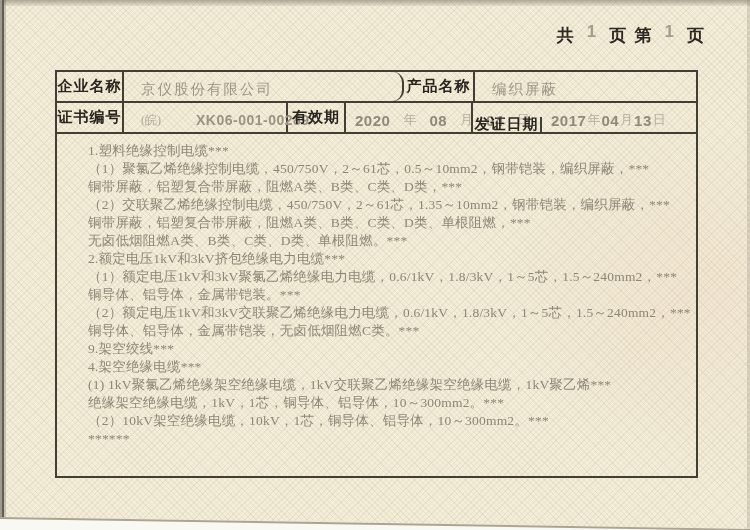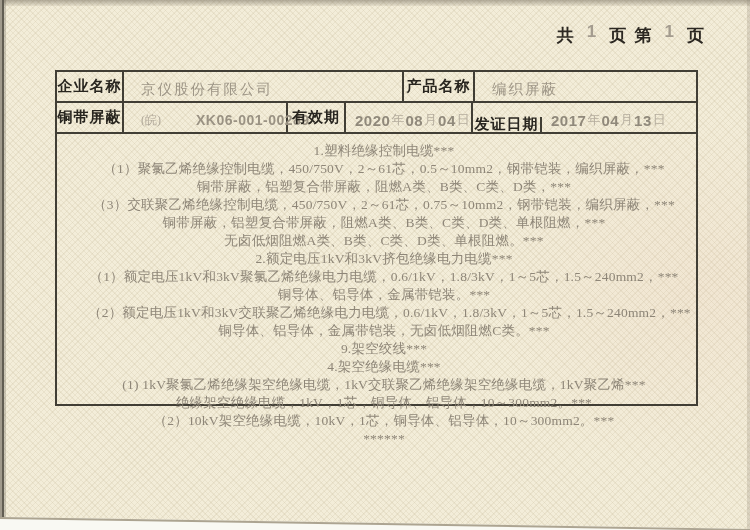--- a/index.html
+++ b/index.html
@@ -26,49 +26,49 @@
                background:#f9f9f3; border-top:2px solid #aca491;
                transform:rotate(0.9deg); transform-origin:0 0; }
 
   
   .pagination { position:absolute; top:24px; right:44px; white-space:nowrap;
                 font-size:17px; font-weight:bold; color:#2c2822; letter-spacing:2px; }
   .pg-num { color:#a49c8f; font-family:"Liberation Sans","DejaVu Sans",sans-serif;
             font-size:17px; margin:0 11px; position:relative; top:-4px; }
 
   
-  .cert-table { position:absolute; left:55px; top:70px; width:643px; height:336px;
+  .cert-table { position:absolute; left:55px; top:70px; width:643px; height:408px;
                 border:2px solid #413e35; }
   .row  { display:flex; height:31px; border-bottom:2px solid #413e35; }
   .cell { border-right:2px solid #413e35; display:flex; align-items:center; overflow:visible; }
   .cell.last { border-right:none; flex:1; }
   .label { justify-content:center; font-weight:bold; color:#28251f; font-size:15px;
            letter-spacing:1px; white-space:nowrap; }
 
   .w-label    { width:67px; }
-  .w-company  { width:280px; }
+  .w-company  { width:280px;border-radius:11px; }
   .w-plabel   { width:71px; }
   .w-certno   { width:164px; }
   .w-validity { width:58px; }
-  .w-vdate    { width:127px; }
+  .w-vdate    { width:127px;gap:12px; }
   .w-issue    { width:69px;margin-top:14px; }
 
   .value { color:#9d9586; font-size:14.5px; padding-left:17px; padding-top:5px;
            white-space:nowrap; letter-spacing:2px; }
   .value.tight { letter-spacing:1px; }
   .cert-prefix { font-size:12px; color:#b0a899; letter-spacing:0; margin-right:1px; }
   .cert-main   { font-weight:bold; font-family:"Liberation Sans","DejaVu Sans",sans-serif;
                  font-size:14px; color:#9a9283; letter-spacing:0.5px;margin-left:34px; }
   .date { padding-left:9px; letter-spacing:0; }
   .date .num  { font-weight:bold; font-family:"Liberation Sans","DejaVu Sans",sans-serif;
                 color:#90897b; font-size:15px; letter-spacing:0.5px; }
   .date .unit { color:#b5ad9e; font-size:13px; margin:0 1px; }
 
   
-  .scope { padding:8px 16px 0 31px; height:336px; overflow:hidden;text-align:center; }
+  .scope { padding:8px 16px 0 31px; height:336px; overflow:hidden; }
   .scope .line { height:18px; line-height:18px; font-size:13.5px; color:#8e8678;
                  white-space:nowrap; letter-spacing:0.2px; }
 </style>
 </head>
 <body>
 
 <div class="paper">
 
   <div class="edge-top"></div>
   <div class="edge-left"></div>
@@ -81,21 +81,21 @@
   <div class="cert-table">
 
     <div class="row">
       <div class="cell label w-label">企业名称</div>
       <div class="cell value w-company">京仪股份有限公司</div>
       <div class="cell label w-plabel">产品名称</div>
       <div class="cell value last">编织屏蔽</div>
     </div>
 
     <div class="row">
-      <div class="cell label w-label">铜带屏蔽</div>
+      <div class="cell label w-label">证书编号</div>
       <div class="cell value tight w-certno">
           <span class="cert-prefix">(皖)</span>
           <span class="cert-main">XK06-001-00289</span>
         </div>
       <div class="cell label w-validity">有效期</div>
       <div class="cell value date w-vdate">
         <span class="num">2020</span>
           <span class="unit">年</span>
           <span class="num">08</span>
           <span class="unit">月</span>
@@ -110,21 +110,21 @@
           <span class="unit">月</span>
           <span class="num">13</span>
           <span class="unit">日</span>
       </div>
     </div>
 
     <div class="scope">
       <div class="line">1.塑料绝缘控制电缆***</div>
       <div class="line">（1）聚氯乙烯绝缘控制电缆，450/750V，2～61芯，0.5～10mm2，钢带铠装，编织屏蔽，***</div>
       <div class="line">铜带屏蔽，铝塑复合带屏蔽，阻燃A类、B类、C类、D类，***</div>
-      <div class="line">（3）交联聚乙烯绝缘控制电缆，450/750V，2～61芯，0.75～10mm2，钢带铠装，编织屏蔽，***</div>
+      <div class="line">（2）交联聚乙烯绝缘控制电缆，450/750V，2～61芯，1.35～10mm2，钢带铠装，编织屏蔽，***</div>
       <div class="line">铜带屏蔽，铝塑复合带屏蔽，阻燃A类、B类、C类、D类、单根阻燃，***</div>
       <div class="line">无卤低烟阻燃A类、B类、C类、D类、单根阻燃。***</div>
       <div class="line">2.额定电压1kV和3kV挤包绝缘电力电缆***</div>
       <div class="line">（1）额定电压1kV和3kV聚氯乙烯绝缘电力电缆，0.6/1kV，1.8/3kV，1～5芯，1.5～240mm2，***</div>
       <div class="line">铜导体、铝导体，金属带铠装。***</div>
       <div class="line">（2）额定电压1kV和3kV交联聚乙烯绝缘电力电缆，0.6/1kV，1.8/3kV，1～5芯，1.5～240mm2，***</div>
       <div class="line">铜导体、铝导体，金属带铠装，无卤低烟阻燃C类。***</div>
       <div class="line">9.架空绞线***</div>
       <div class="line">4.架空绝缘电缆***</div>
       <div class="line">(1) 1kV聚氯乙烯绝缘架空绝缘电缆，1kV交联聚乙烯绝缘架空绝缘电缆，1kV聚乙烯***</div>

